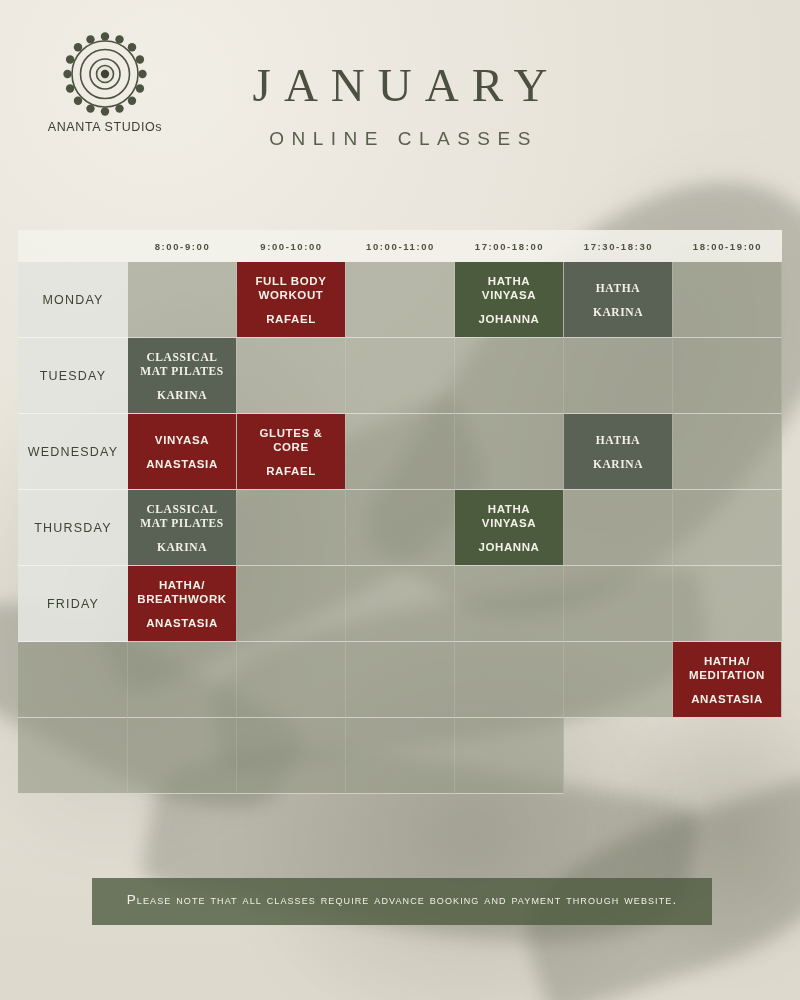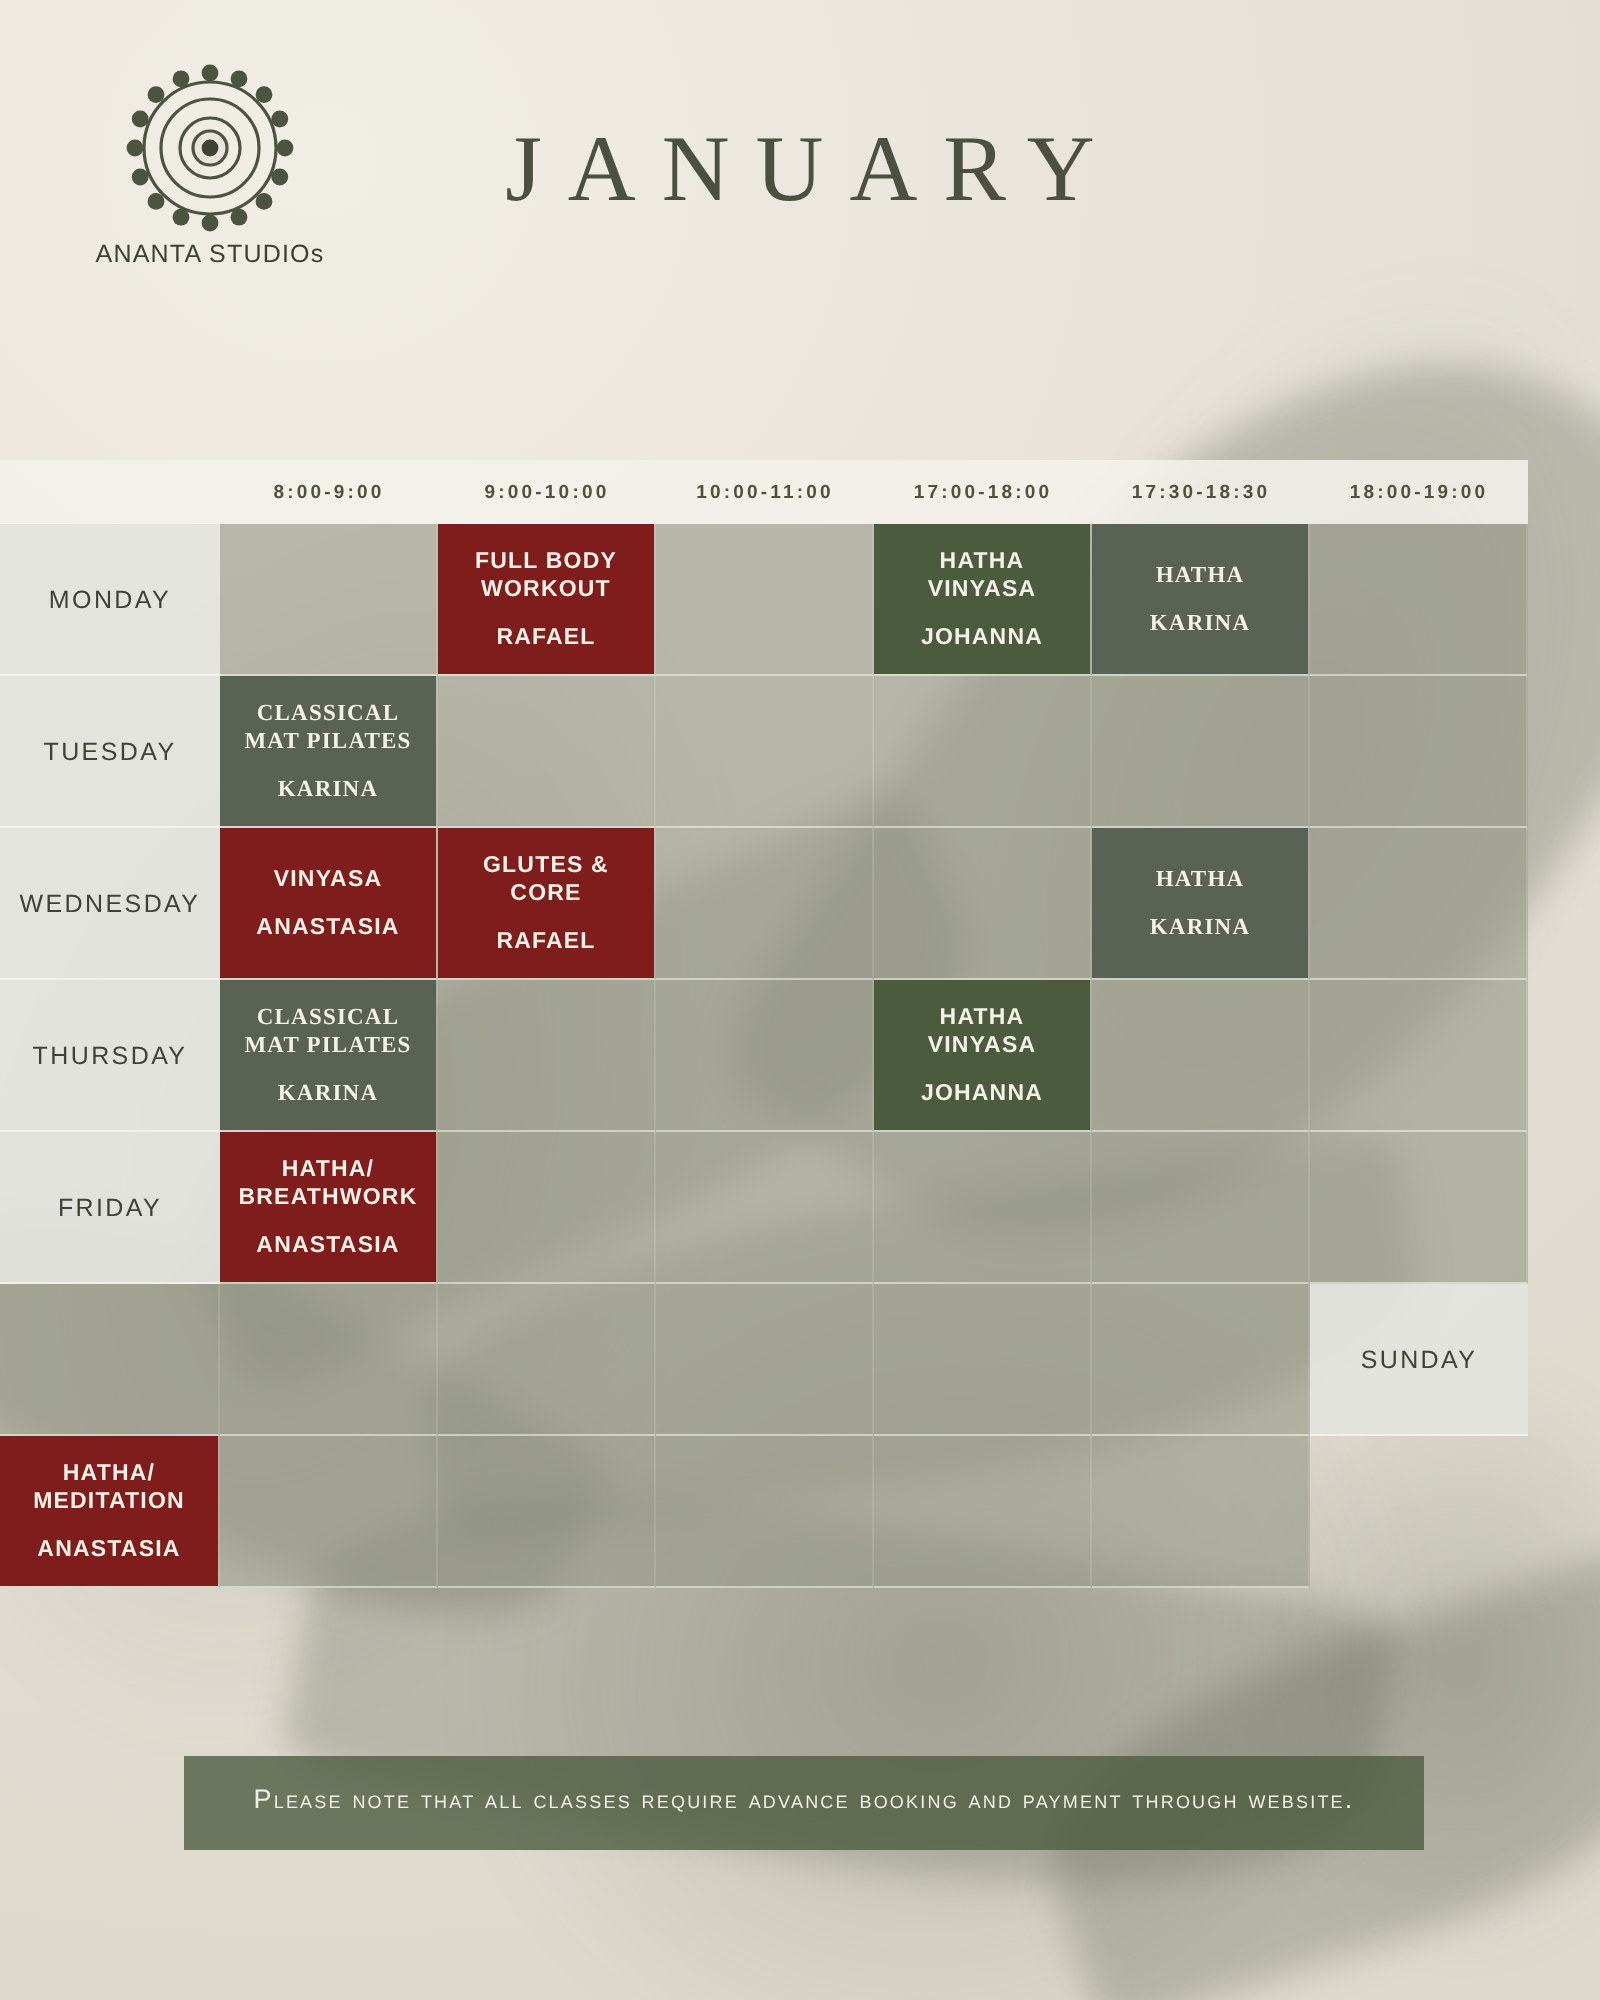--- a/index.html
+++ b/index.html
@@ -99,21 +99,21 @@
     font-size: 19px;
     letter-spacing: 7.5px;
     color: #5a5f4c;
     text-indent: 7px;
     font-weight: 400;
   }
 
   
   .schedule {
     position: absolute;
-    left: 0;
+    left: 18px;
     top: 230px;
     width: 764px;
   }
   .time-head {
     display: grid;
     grid-template-columns: 110px repeat(6, 1fr);
     background: rgba(243,241,234,.88);
     height: 32px;
     align-items: center;
   }
@@ -237,20 +237,21 @@
             <circle cx="7.1" cy="27.5" r="4.2"></circle>
           <circle cx="15" cy="15.3" r="4.2"></circle>
             <circle cx="27.5" cy="7.4" r="4.2"></circle>
         </g>
       </svg>
     </span>
     <div class="logo-name">ANANTA STUDIOs</div>
   </div>
 
   <h1>JANUARY</h1>
+  <div class="subtitle">ONLINE CLASSES</div>
 </header>
 
 <section class="schedule">
   <div class="time-head">
     <div class="th"></div>
     <div class="th">8:00-9:00</div>
     <div class="th">9:00-10:00</div>
     <div class="th">10:00-11:00</div>
     <div class="th">17:00-18:00</div>
     <div class="th">17:30-18:30</div>
@@ -341,21 +342,20 @@
       <div class="slot"></div>
       <div class="slot"></div>
       <div class="slot"></div>
       <div class="slot"></div>
       <div class="slot"></div>
       <div class="slot"></div>
       <div class="slot"></div>
       <div class="slot"></div>
       <div class="slot"></div>
       <div class="slot"></div>
-      <div class="daycell">SUNDAY</div>
       <div class="slot">
         <div class="cls dark">
           <div class="nm">HATHA/ MEDITATION</div>
           <div class="tc">ANASTASIA</div>
         </div>
       </div>
       <div class="slot"></div>
       <div class="slot"></div>
       <div class="slot"></div>
       <div class="slot"></div>

